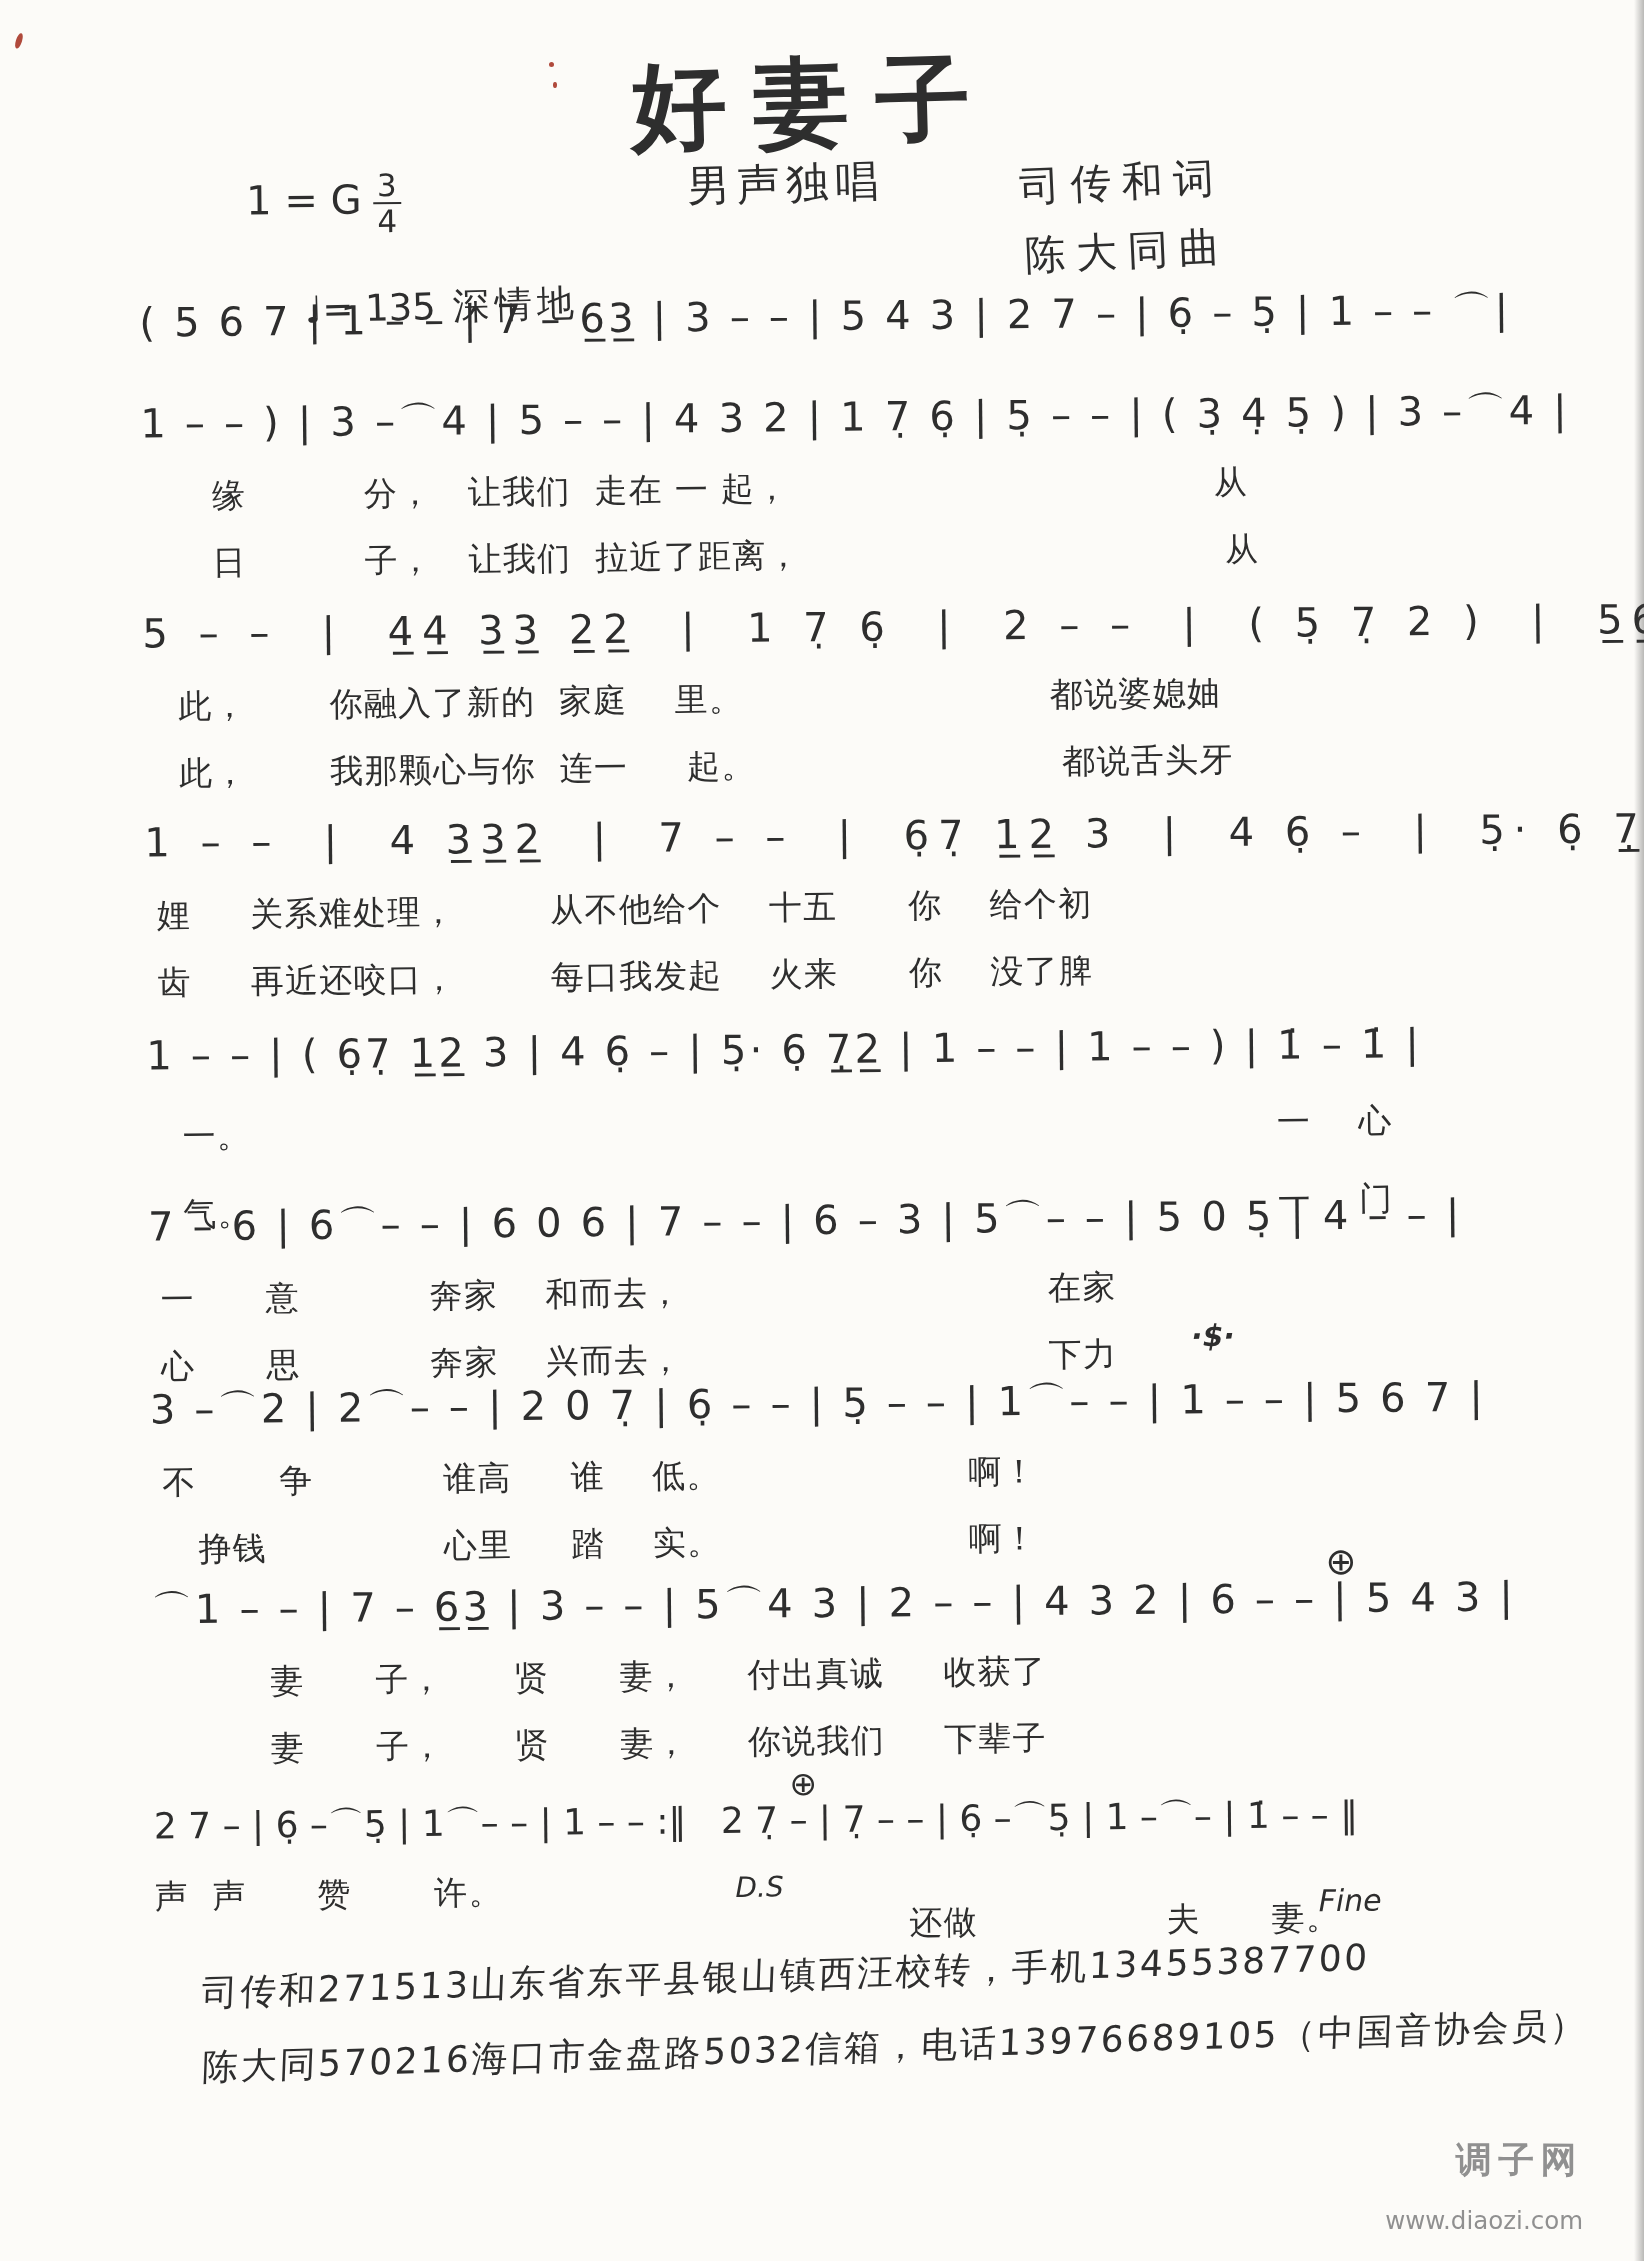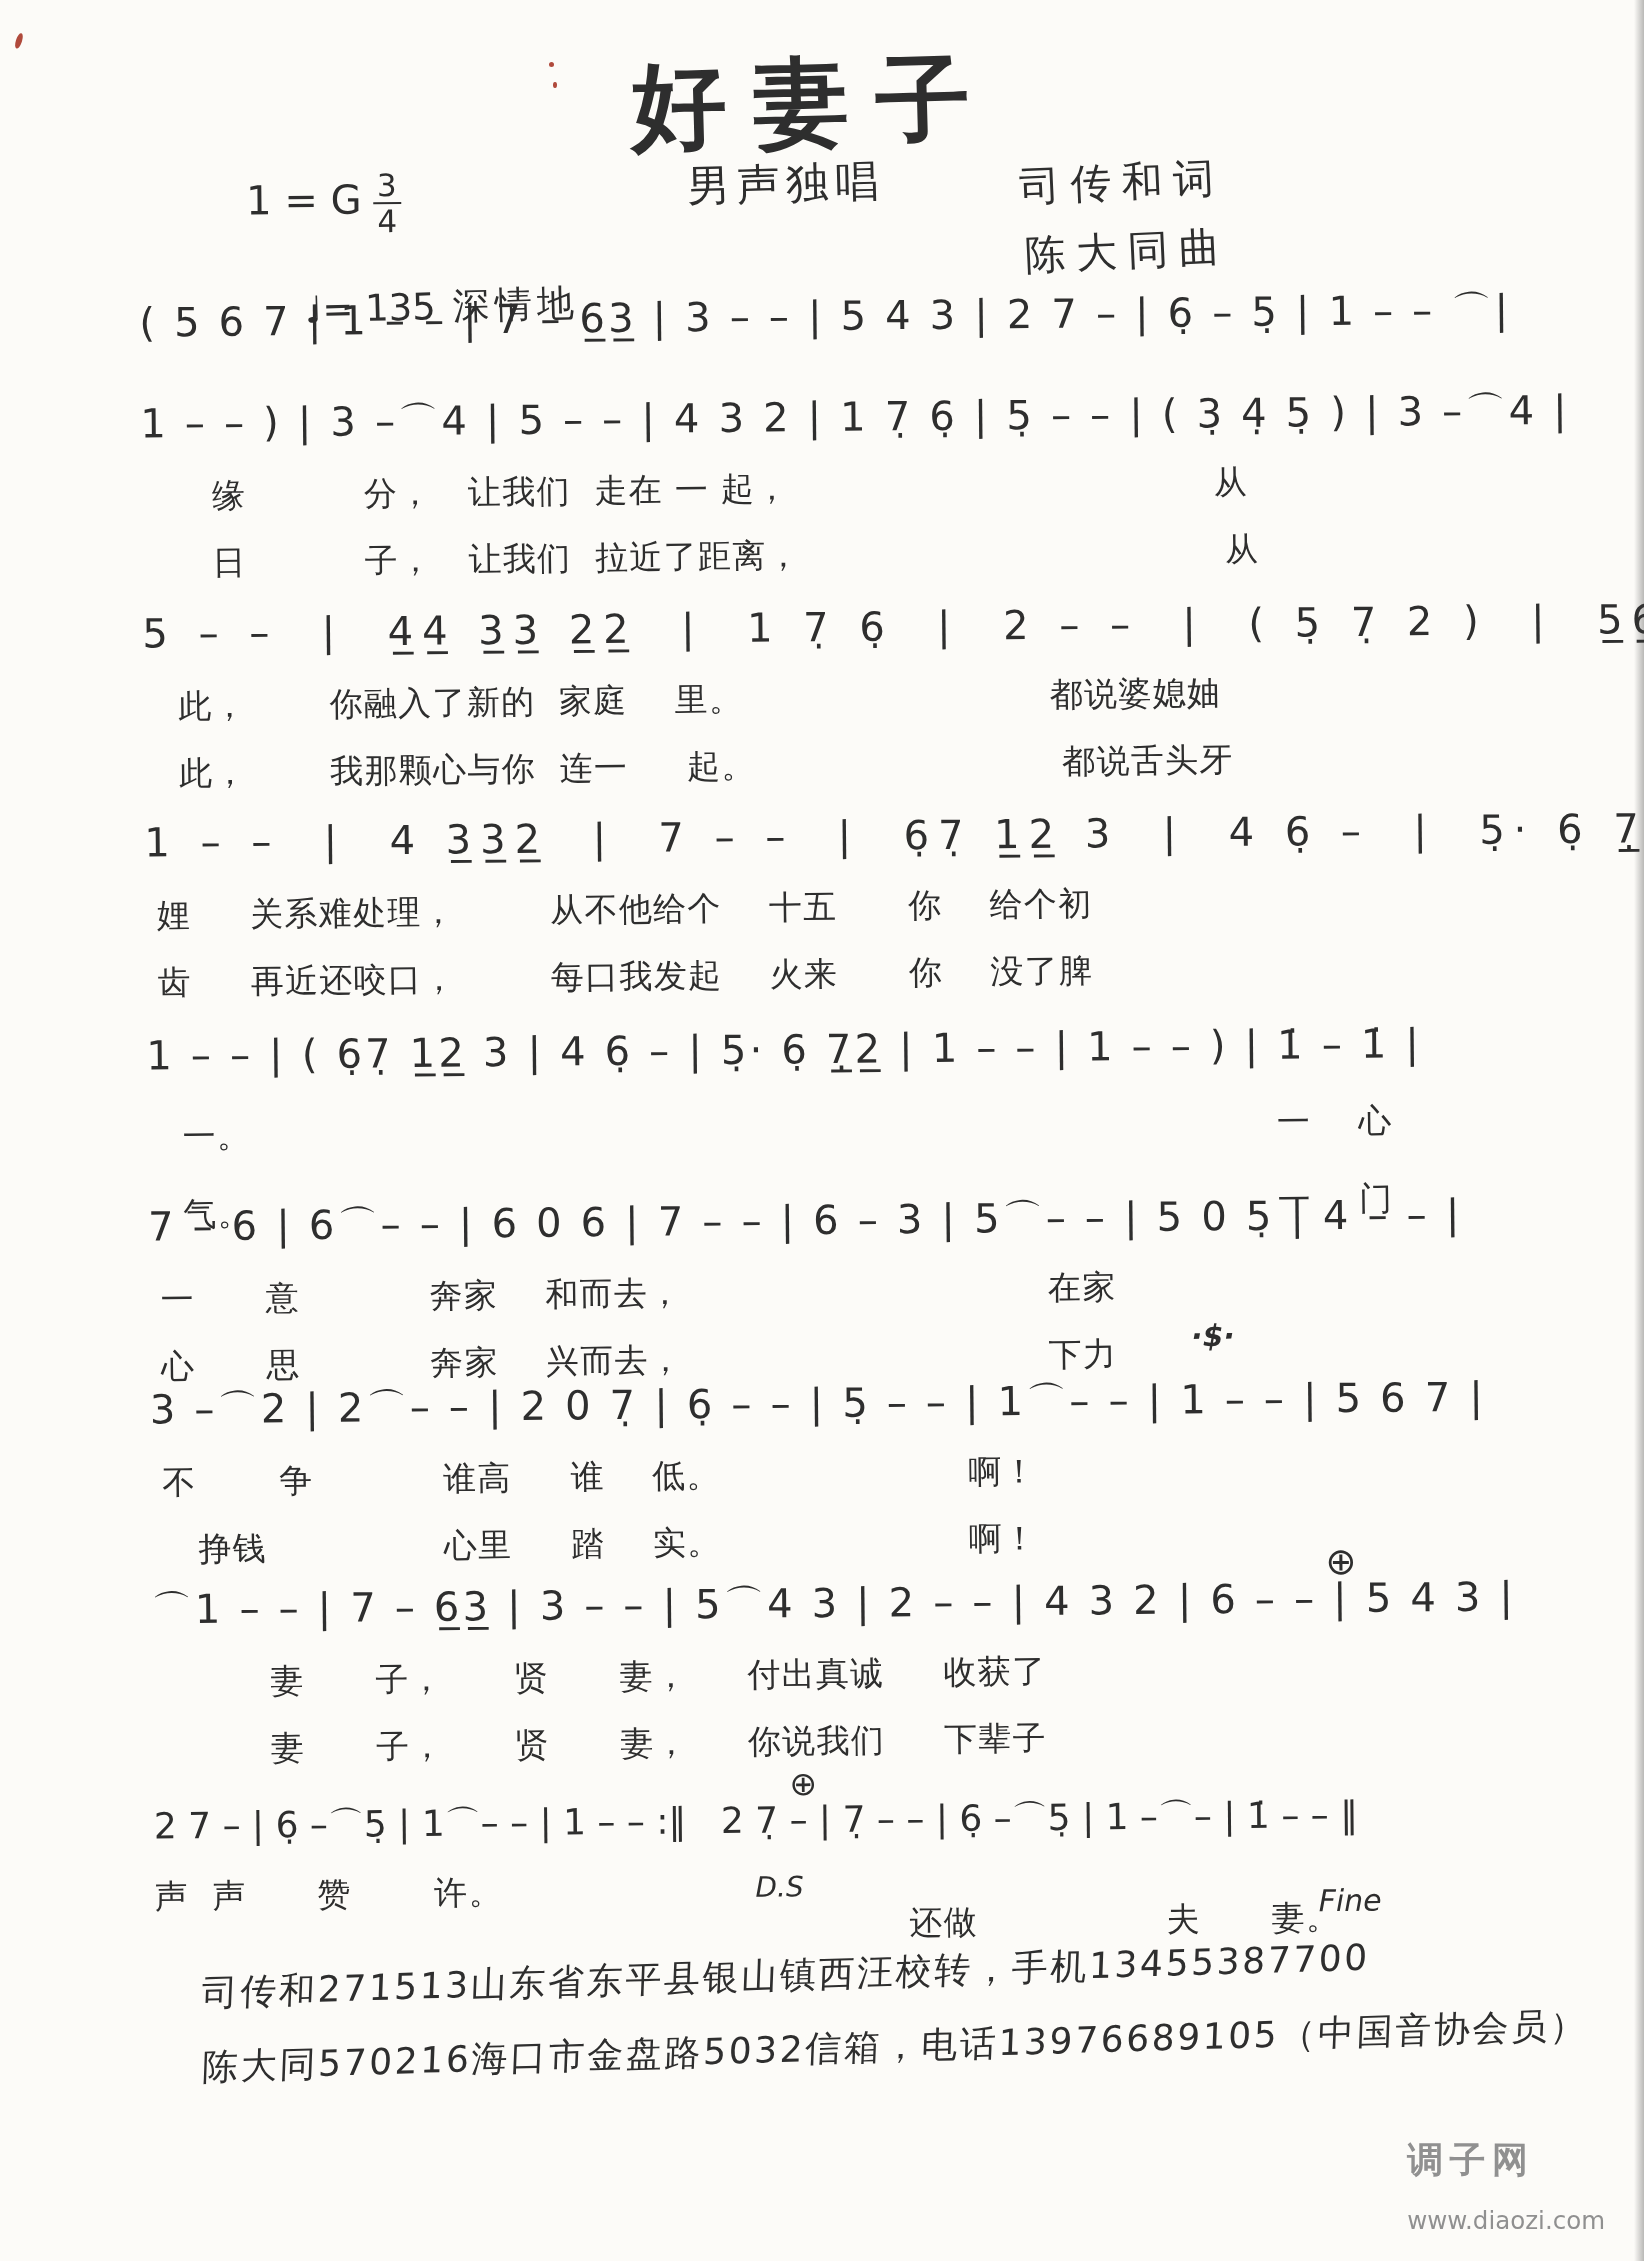--- a/index.html
+++ b/index.html
@@ -63,32 +63,32 @@
   .notation.wide{letter-spacing:9px;}
   .notation.tight{letter-spacing:0px;font-size:36px;}
   .lyric{
     font-size:33px;line-height:39px;letter-spacing:1.3px;white-space:pre;
     margin-top:28px;transform:rotate(-0.2deg);
   }
   .mark{position:absolute;white-space:pre;}
   .mark.segno{top:1322px;left:1187px;font-size:30px;font-style:italic;font-weight:bold;}
   .mark.coda1{top:1545px;left:1319px;font-size:37px;}
   .mark.coda2{top:1764px;left:781px;font-size:33px;}
-  .mark.ds{top:1870px;left:746px;font-size:28px;font-style:italic;}
+  .mark.ds{top:1870px;left:726px;font-size:28px;font-style:italic;}
   .mark.fine{top:1888px;left:1309px;font-size:30px;font-style:italic;text-align:center;}
   
   .contact{
     position:absolute;left:192px;font-size:36px;letter-spacing:2.6px;white-space:pre;
     transform:skewX(-4deg) rotate(-1.2deg);
   }
   .contact.c1{top:1951px;}
   .contact.c2{top:2023px;}
   
   .watermark{
-    position:absolute;right:39px;top:2136px;text-align:left;color:#909090;
+    position:absolute;right:61px;top:2136px;text-align:right;color:#909090;
   }
   .watermark .wm-name{font-size:36px;font-weight:bold;letter-spacing:6.4px;}
   .watermark .wm-url{font-size:24.5px;margin-top:21px;}
   
   .speck{position:absolute;background:#b04a3c;border-radius:50%;}
   .speck.s1{left:15.5px;top:33px;width:6.4px;height:15.5px;transform:rotate(18deg);}
   .speck.s2{left:549px;top:62px;width:5.2px;height:5.2px;}
   .speck.s3{left:553px;top:82px;width:3.9px;height:6.4px;}
 </style>
 </head>

